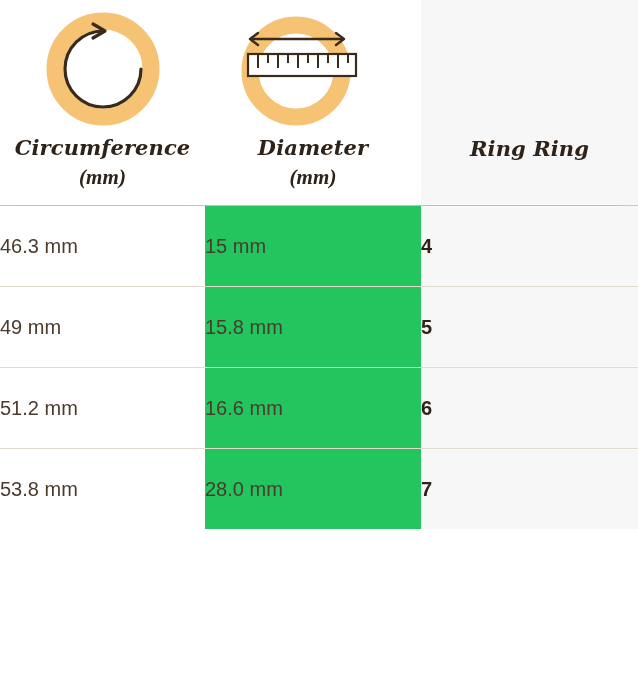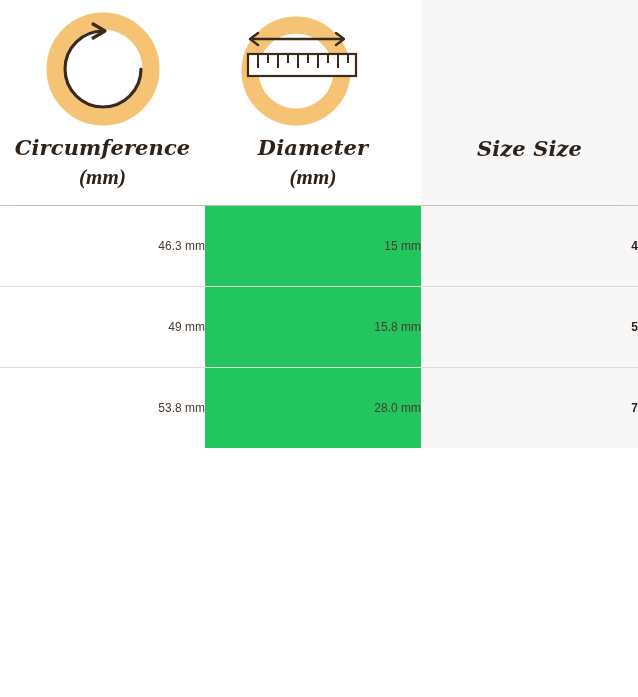--- a/index.html
+++ b/index.html
@@ -77,22 +77,22 @@
     font-family: Liberation Serif, serif;
   }
 
   .head-cell.size-head {
     justify-content: flex-end;
     padding-bottom: 42px;
   }
 
   tbody td {
     height: 80px;
-    text-align: right;
-    font-size: 12px;
+    text-align: left;
+    font-size: 20px;
     color: #4b3b2d;
     border-top: 1px solid #e2dbd0;
     padding: 0;
     vertical-align: middle;
   }
 
   tbody tr td.cell-circ {
     background: #ffffff;
   }
   tbody tr td.cell-diam {
@@ -180,38 +180,43 @@
             <div class="head-title">
               <span>Diameter</span>
               <span class="unit">(mm)</span>
             </div>
           </div>
         </th>
         <th class="head-size">
           <div class="head-cell size-head">
             <div class="head-icon empty"></div>
             <div class="head-title">
-              <span>Size Size</span>
+              <span>Ring Ring</span>
             </div>
           </div>
         </th>
       </tr>
     </thead>
     <tbody>
       <tr>
         <td class="cell-circ">46.3 mm</td>
         <td class="cell-diam">15 mm</td>
         <td class="cell-size">4</td>
       </tr>
       <tr>
         <td class="cell-circ">49 mm</td>
         <td class="cell-diam">15.8 mm</td>
         <td class="cell-size">5</td>
       </tr>
       <tr>
+        <td class="cell-circ">51.2 mm</td>
+        <td class="cell-diam">16.6 mm</td>
+        <td class="cell-size">6</td>
+      </tr>
+      <tr>
         <td class="cell-circ">53.8 mm</td>
         <td class="cell-diam">28.0 mm</td>
         <td class="cell-size">7</td>
       </tr>
     </tbody>
   </table>
 
   <div class="divider-top"></div>
 </div>
 

